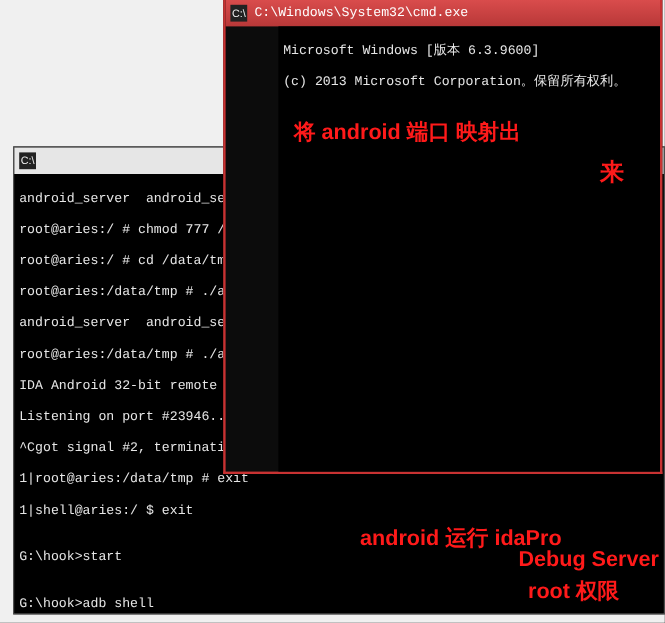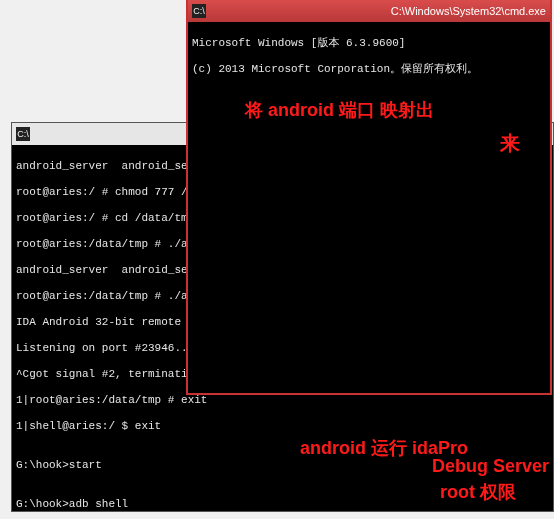--- a/index.html
+++ b/index.html
@@ -39,23 +39,24 @@
     background: #222;
     color: #eee;
     display: flex;
     align-items: center;
     justify-content: center;
     margin-right: 6px;
     font-size: 9px;
   }
   .titlebar-text {
     flex: 1;
-    text-align: right;
+    text-align: left;
     white-space: nowrap;
     overflow: hidden;
+    font-family: Liberation Mono, monospace;
   }
   .terminal-body {
     background: #000;
     color: #e6e6e6;
     padding: 2px 4px;
     line-height: 13px;
     white-space: pre;
     overflow: hidden;
   }
   .terminal-body .line { display: block; white-space: pre; }
@@ -81,20 +82,21 @@
   #term-front {
     left: 186px;
     top: 0;
     width: 366px;
     height: 395px;
     border: 2px solid #c83232;
     border-top: none;
   }
   #term-front .terminal-body {
     height: calc(100% - 22px);
+    margin-left: 44px;
   }
 </style>
 </head>
 <body>
 
 <div id="term-back" class="terminal-window">
   <div class="titlebar inactive">
     <div class="titlebar-icon">C:\</div>
     <div class="titlebar-text"></div>
   </div>

